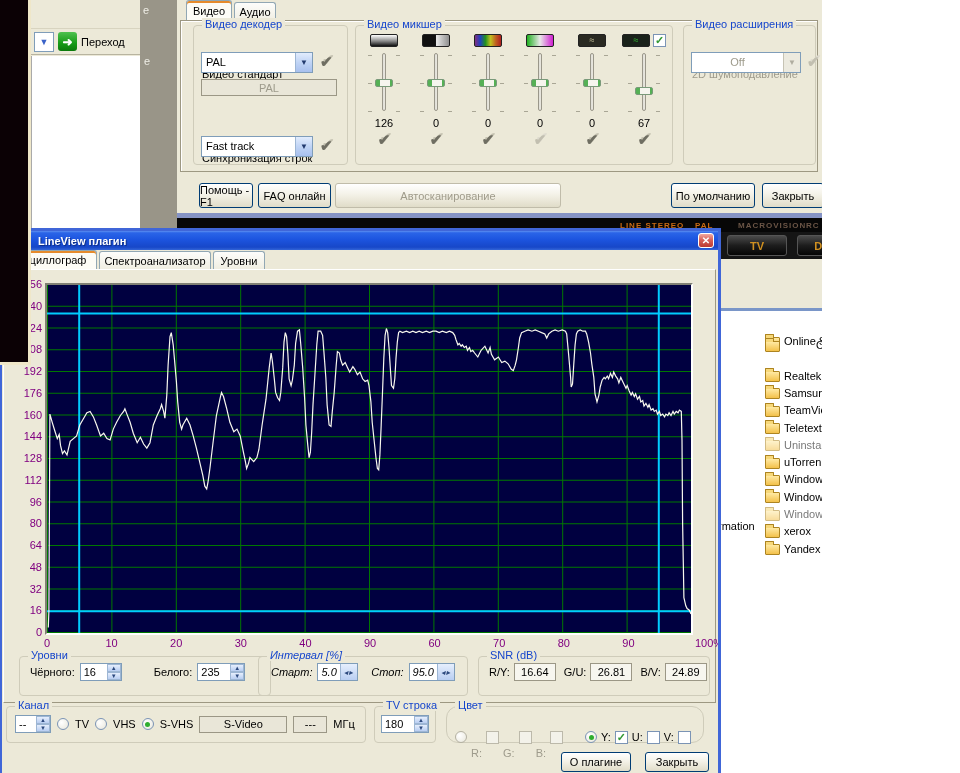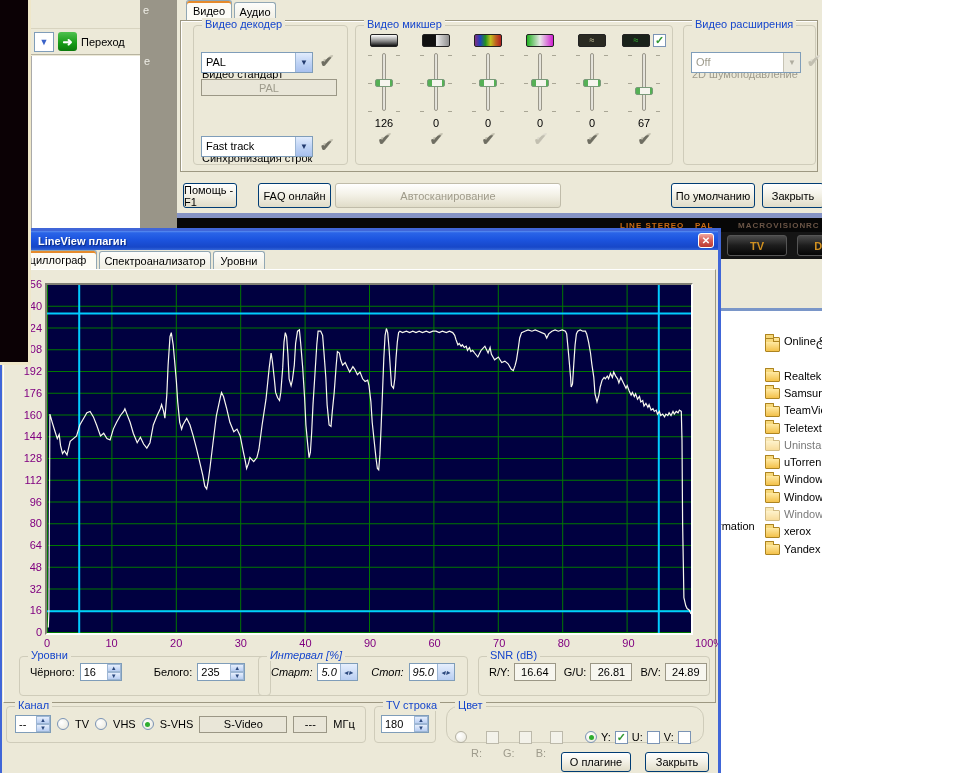--- a/index.html
+++ b/index.html
@@ -16,21 +16,21 @@
   .groupbox { position:absolute; border:1px solid #cfccba; border-radius:4px; }
   .gb-cap { position:absolute; top:-8px; left:8px; padding:0 3px; background:#ece9d8;
             color:#1545cc; white-space:nowrap; }
   .sunken { border:1px solid #9b9786; background:#e9e6d8; display:flex;
             align-items:center; justify-content:center; }
   .combo { display:flex; border:1px solid #7f9db9; background:#fff; height:21px; }
   .combo .cval { flex:1; padding:3px 4px; overflow:hidden; white-space:nowrap; }
   .combo .cbtn { width:17px; display:flex; align-items:center; justify-content:center;
                  background:linear-gradient(180deg,#e2ecfd,#c0d4f5 50%,#a8c0ee);
                  border-left:1px solid #9db6d4; color:#223a6e; font-size:8px; }
-  .combo.disabled .cval { color:#9e9b8c; }
+  .combo.disabled .cval { color:#9e9b8c;text-align:center; }
   .combo.disabled .cbtn { background:#eceadf; color:#b0ada0; border-left-color:#c6c3b4; }
   .spin { display:flex; border:1px solid #7f9db9; background:#fff; height:18px; }
   .spin .sval { flex:1; padding:2px 3px; }
   .spin .sb { width:14px; display:flex; flex-direction:column; }
   .spin .sb i { flex:1; display:flex; align-items:center; justify-content:center;
                 font-style:normal; font-size:6px; color:#2c497e;
                 background:linear-gradient(180deg,#e6effd,#b9cef2); border:1px solid #9db6d4; }
   .spin .hb { width:17px; display:flex; align-items:center; justify-content:center;
               font-size:8px; letter-spacing:1px; color:#2c497e;
               background:linear-gradient(180deg,#e6effd,#b9cef2); border-left:1px solid #9db6d4; }
@@ -396,21 +396,21 @@
     <span class="gb-cap">Видео расширения</span>
     <span class="lbl gray" style="left:8px;top:10px">2D шумоподавление</span>
     <div class="combo disabled" style="position:absolute;left:7px;top:26px;width:110px">
       <span class="cval">Off</span>
       <span class="cbtn">▼</span>
     </div>
     <span class="check lite" style="position:absolute;left:123px;top:28px">✔</span>
   </div>
 
   <div id="tvbtns">
-    <div class="xpbtn" style="left:6px;width:54px">Помощь - F1</div>
+    <div class="xpbtn" style="left:22px;width:54px">Помощь - F1</div>
     <div class="xpbtn" style="left:81px;width:73px">FAQ онлайн</div>
     <div class="xpbtn disabled" style="left:158px;width:226px">Автосканирование</div>
     <div class="xpbtn" style="left:494px;width:84px">По умолчанию</div>
     <div class="xpbtn" style="left:585px;width:62px">Закрыть</div>
   </div>
 </div>
 
 <div id="lineview" class="abs">
   <div id="lv-title">
     <span>LineView плагин</span>

